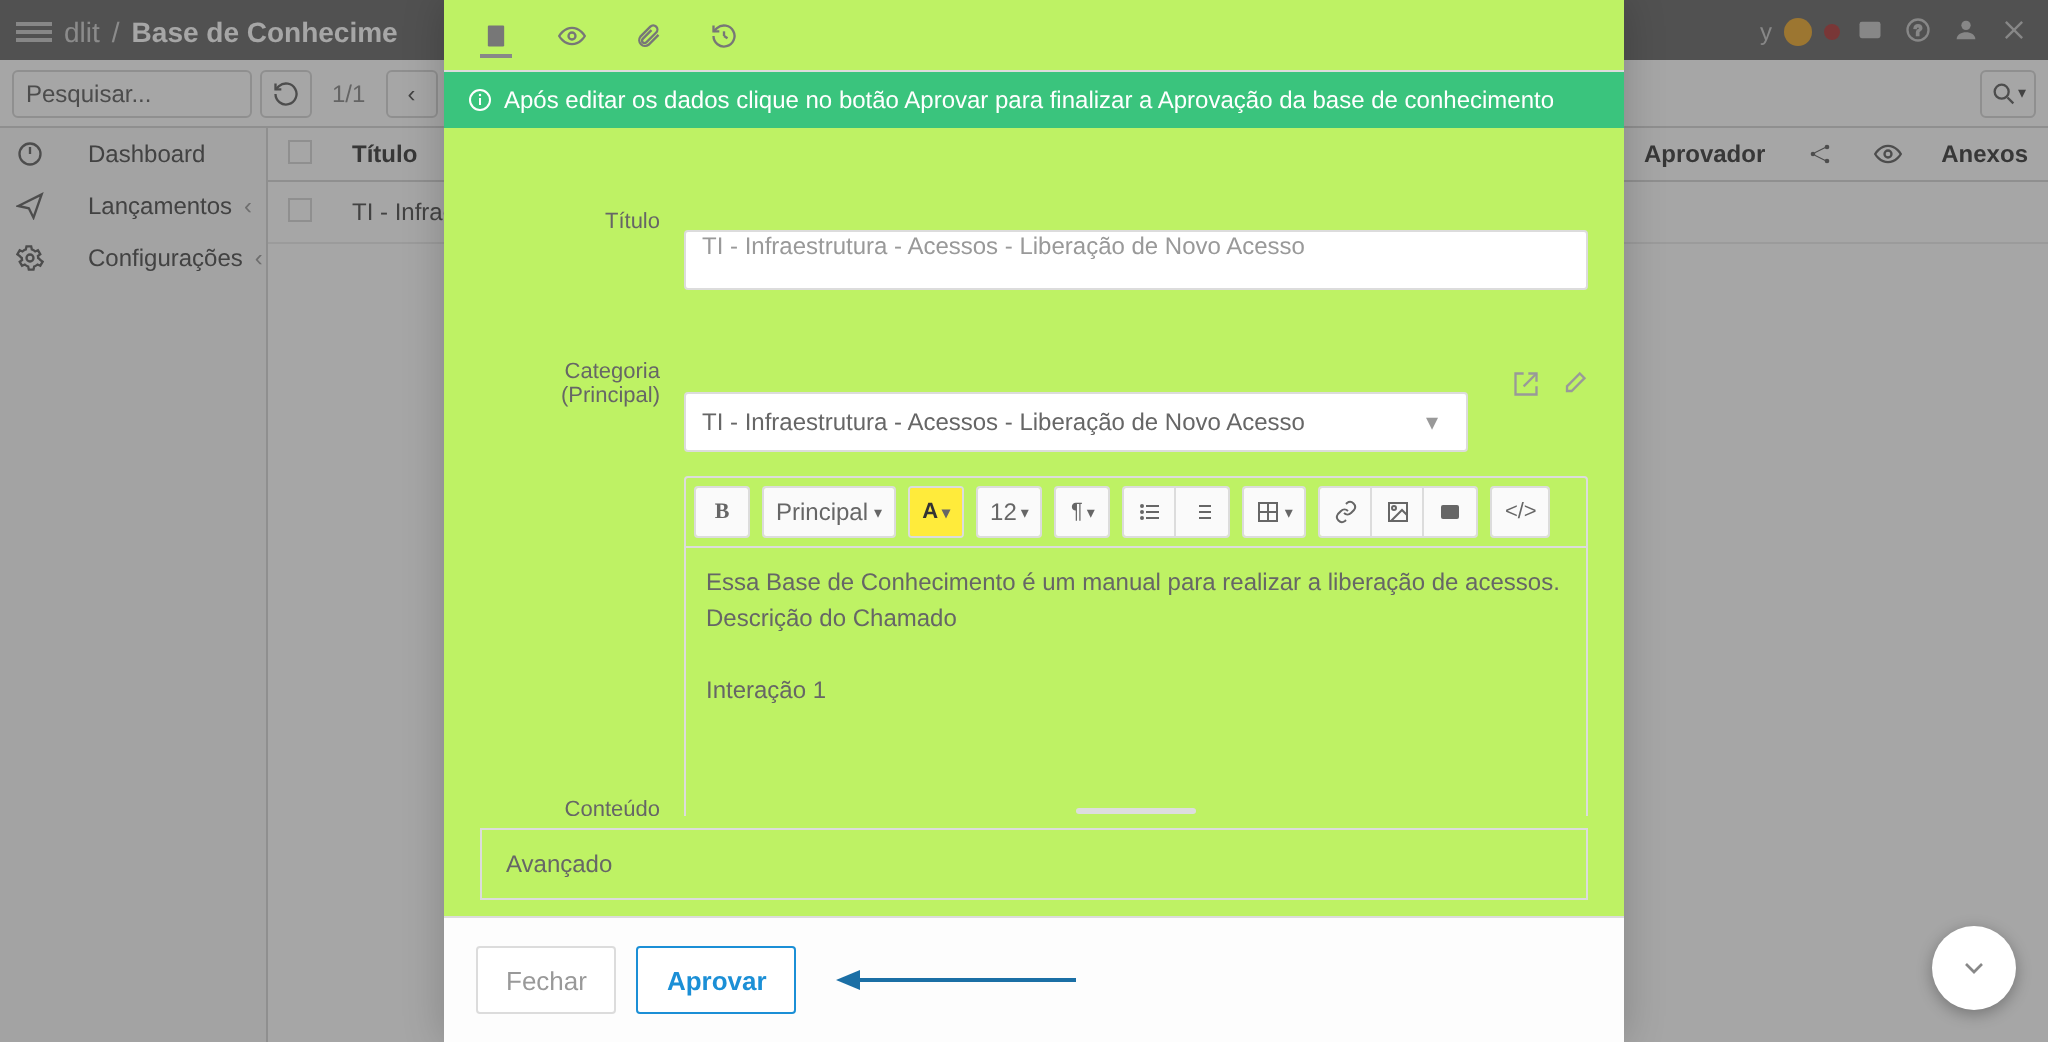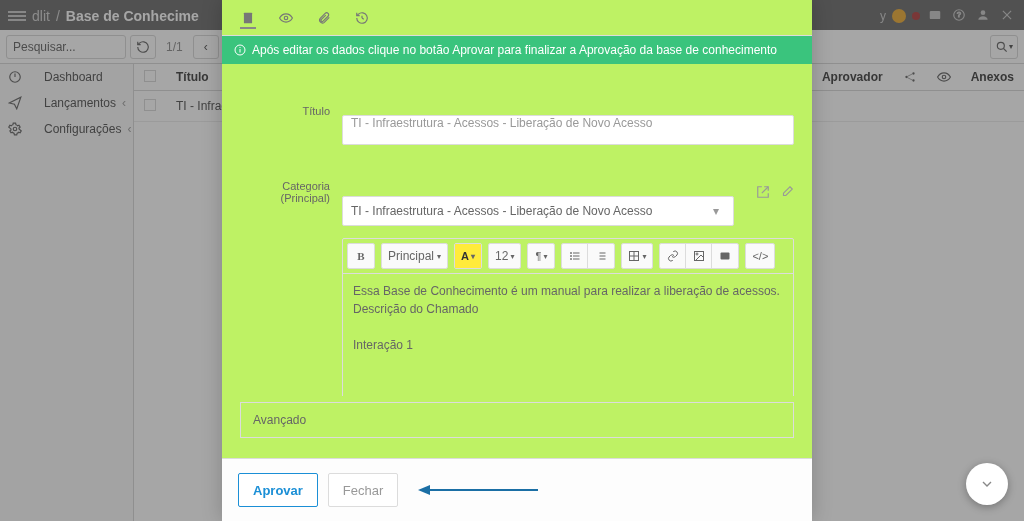--- a/index.html
+++ b/index.html
@@ -64,21 +64,21 @@
   .editor{border:1px solid var(--border);border-radius:2px;}
   .ed-toolbar{display:flex;align-items:center;gap:6px;padding:4px;border-bottom:1px solid var(--border);}
   .ed-group{display:flex;border:1px solid var(--border);border-radius:2px;overflow:hidden;}
   .ed-btn{height:24px;min-width:26px;display:flex;align-items:center;justify-content:center;background:#fafafa;border-right:1px solid var(--border);font-size:11px;padding:0 6px;}
   .ed-btn:last-child{border-right:none;}
   .ed-btn.bold{font-weight:700;font-family:serif;}
   .ed-btn.ahl{background:var(--highlight-yellow);font-weight:700;color:#333;}
   .ed-body{padding:8px 10px;min-height:130px;line-height:1.5;color:#555;}
   .resize{height:6px;display:flex;justify-content:center;}
   .resize span{width:60px;height:3px;background:#ddd;border-radius:2px;}
-  .adv{border:1px solid var(--border);padding:10px 12px;margin:6px 18px 20px 18px;color:#666;}
+  .adv{border:1px solid var(--border);padding:10px 12px;margin:6px 18px 8px 18px;color:#666;}
   .modal-footer{border-top:1px solid var(--border);padding:14px 16px;display:flex;align-items:center;gap:10px;background:#fdfdfd;}
   .btn{height:34px;padding:0 14px;border:1px solid var(--border);background:#fff;border-radius:2px;display:flex;align-items:center;font-size:13px;color:#999;}
   .btn.primary{border-color:var(--accent);color:var(--accent);font-weight:600;}
   .arrow{flex:0 0 120px;display:flex;align-items:center;margin-left:10px;}
   .arrow-line{height:0;border-top:2px solid var(--link);flex:1;}
   .arrow-head{width:0;height:0;border-top:5px solid transparent;border-bottom:5px solid transparent;border-right:12px solid var(--link);}
   
   .fab{position:absolute;right:16px;bottom:16px;width:42px;height:42px;border-radius:50%;background:#fff;box-shadow:0 2px 8px rgba(0,0,0,0.3);display:flex;align-items:center;justify-content:center;}
   .svg-icon{width:14px;height:14px;}
 </style>
@@ -357,22 +357,22 @@
               <span></span>
             </div>
         </div>
       </div>
     </div>
   </div>
 
   <div class="adv">Avançado</div>
 
   <div class="modal-footer">
+    <div class="btn">Fechar</div>
     <div class="btn primary">Aprovar</div>
-    <div class="btn">Fechar</div>
     <div class="arrow">
       <span class="arrow-head"></span>
       <span class="arrow-line"></span>
     </div>
   </div>
 </div>
 
 <div class="fab">
   <svg width="16" height="16" viewBox="0 0 24 24" fill="none" stroke="#888" stroke-width="2">
       <polyline points="6 9 12 15 18 9"></polyline>

